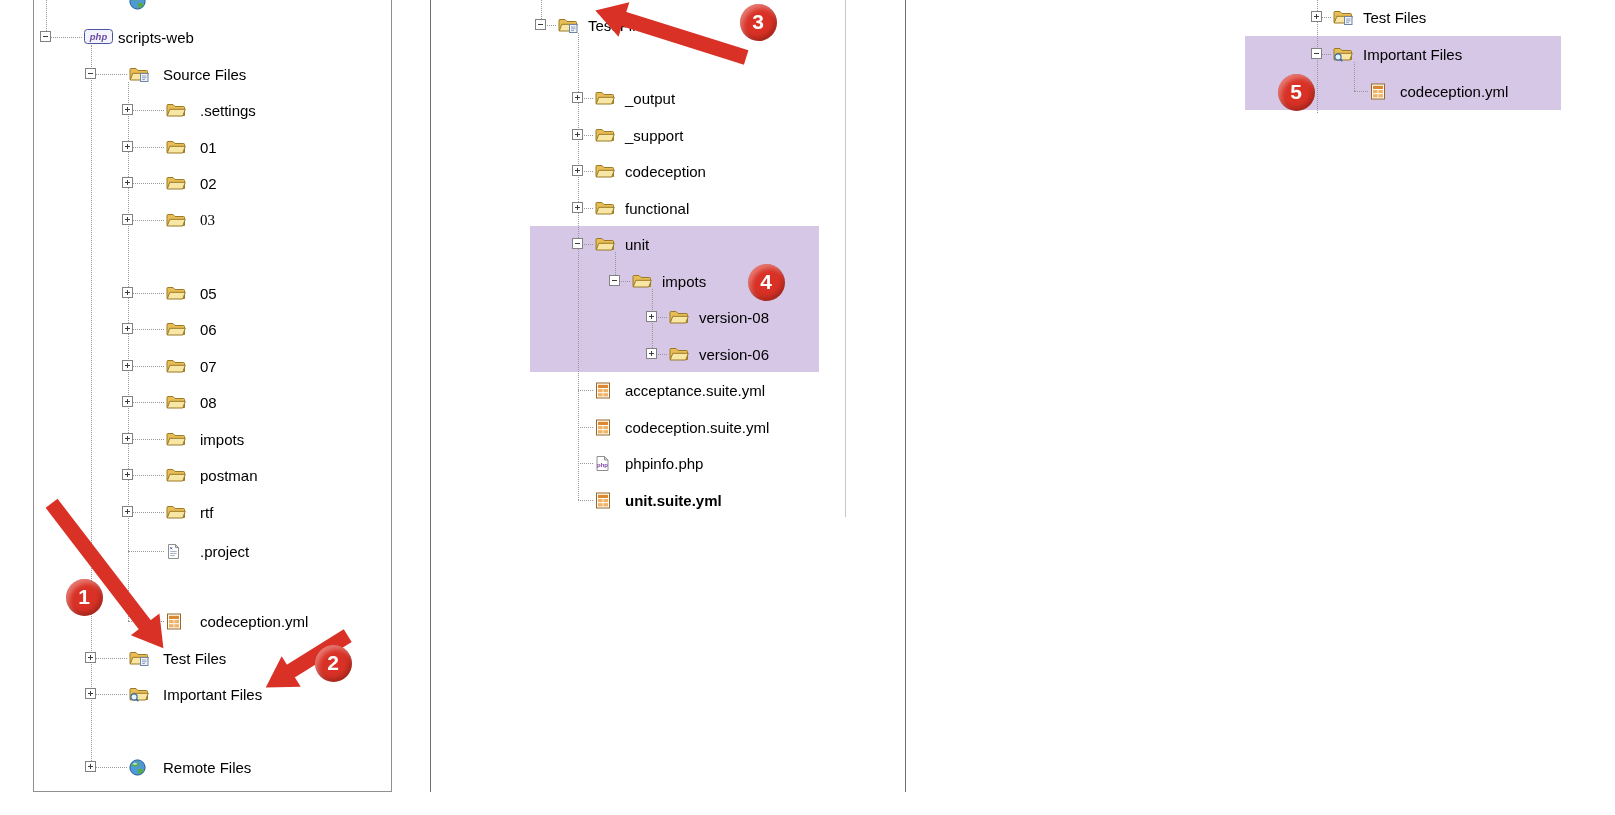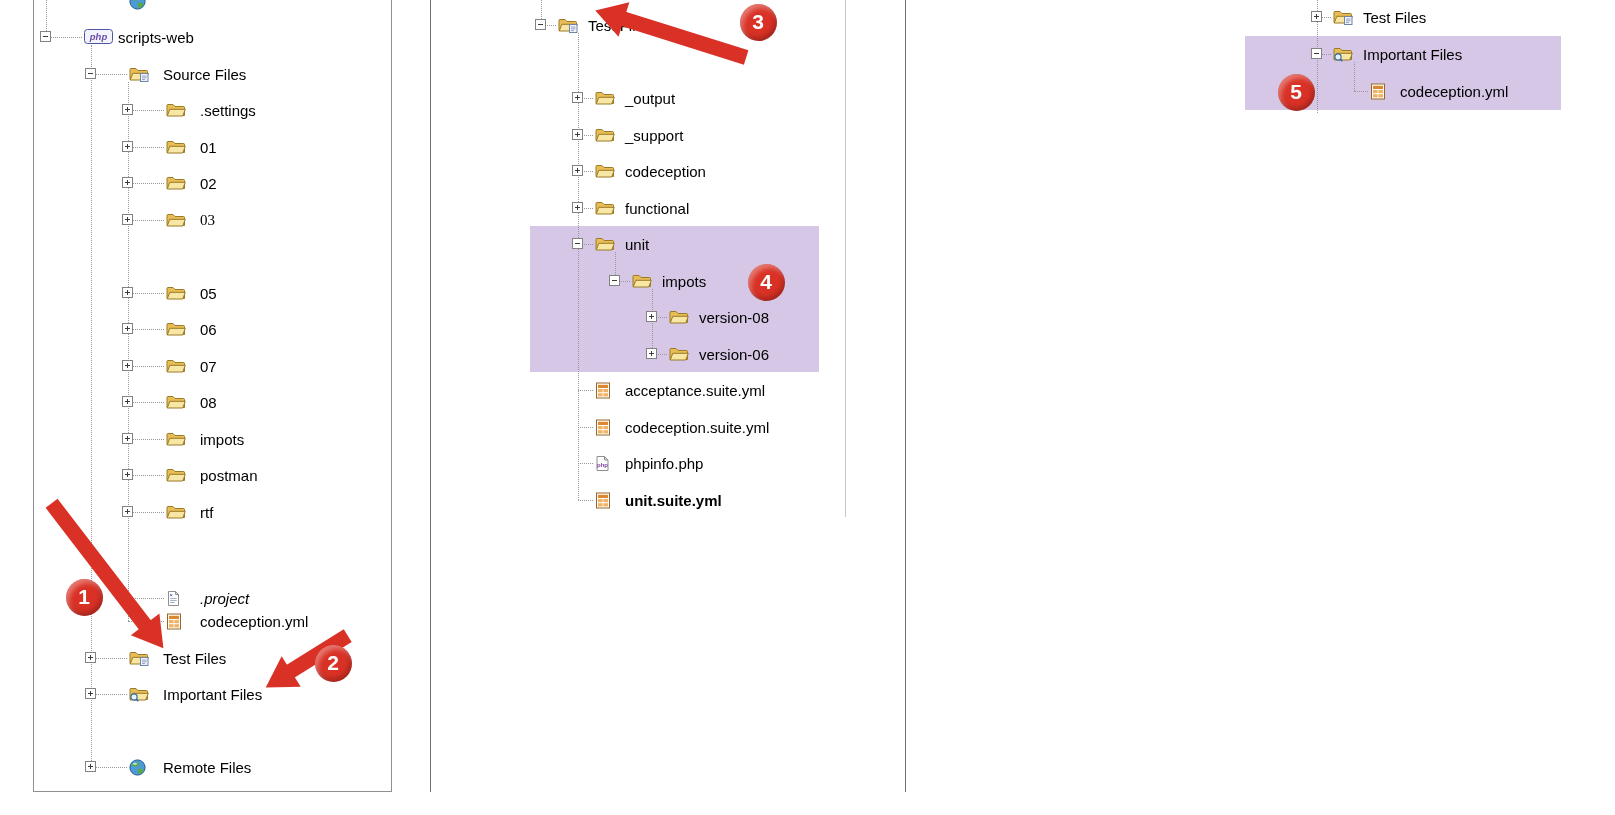--- a/index.html
+++ b/index.html
@@ -186,21 +186,21 @@
         <div class="hguide" style="left: 94px; top: 18.25px; width: 36px;"></div>
         <div class="expand plus" style="left: 88px; top: 12.25px;"></div>
         <div class="icon" style="left: 132px; top: 10.25px;">
           <svg width="20" height="16" viewBox="0 0 20 16">
             <path d="M1 13.5 V3.5 Q1 2.5 2 2.5 H7 L9 4.5 H17.5 Q18.5 4.5 18.5 5.5 V13.5 Z" fill="#e9bd55" stroke="#9a7a26"></path>
             <path d="M1.2 14 L3.8 7.3 H19.3 L16.7 14 Z" fill="#f8e6a4" stroke="#9a7a26"></path>
           </svg>
         </div>
         <div class="row-label" style="left: 166px; top: 18.25px;">rtf</div>
       </div>
-      <div class="tree-row" style="top: 580px; height: 36.5px; font-style: italic;">
+      <div class="tree-row" style="top: 533px; height: 36.5px;">
         <div class="hguide" style="left: 94px; top: 18.25px; width: 36px;"></div>
         <div class="icon" style="left: 132px; top: 10.25px;">
           <svg width="15" height="17" viewBox="0 0 15 17">
             <path d="M2.5 1.5 H9.5 L12.5 4.5 V15.5 H2.5 Z" fill="#ffffff" stroke="#8f8f8f"></path>
             <path d="M9.5 1.5 V4.5 H12.5 Z" fill="#dfe5ee" stroke="#8f8f8f"></path>
             <path d="M4.2 4.2 l2 2 M6.2 4.2 l-2 2" stroke="#3f6fbe" stroke-width="1"></path>
             <path d="M4.2 8.5 h6.5 M4.2 10.5 h6.5 M4.2 12.5 h4.5" stroke="#a8b2c6" stroke-width="1" fill="none"></path>
           </svg>
         </div>
         <div class="row-label" style="left: 166px; top: 18.25px;">.project</div>

